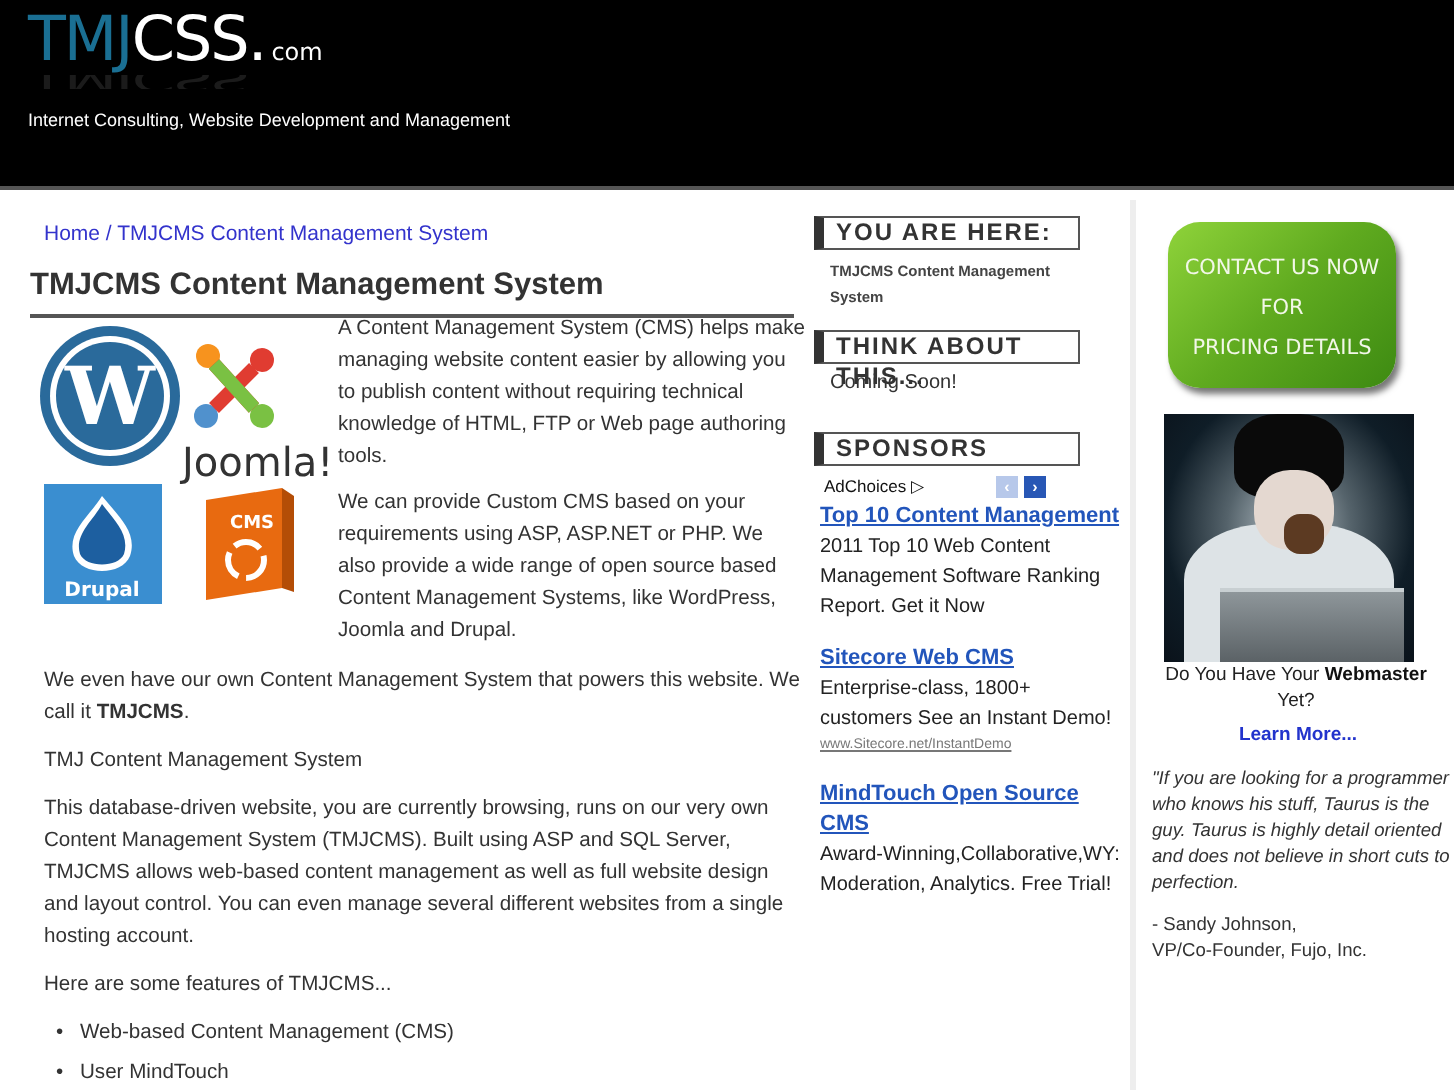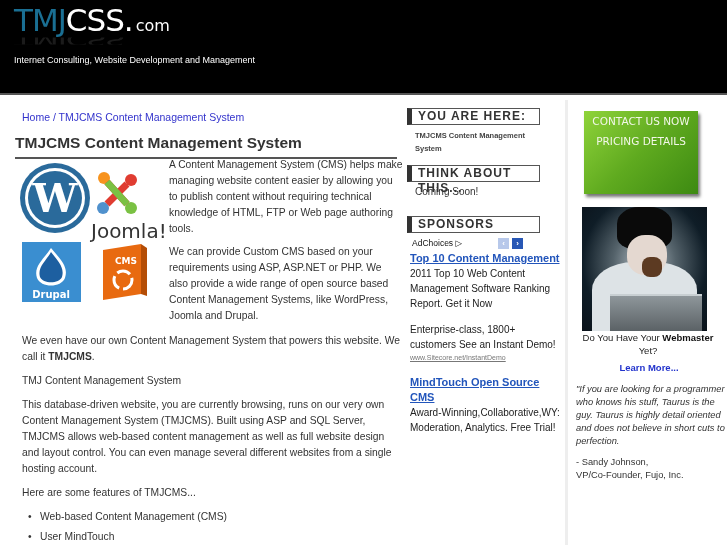--- a/index.html
+++ b/index.html
@@ -4,21 +4,21 @@
 <style>
   * { box-sizing: border-box; margin: 0; padding: 0; }
   html, body { width: 727px; height: 545px; overflow: hidden; background: #fff; }
   body { font-family: "Liberation Sans", sans-serif; color: #333; position: relative; }
 
   
   .header { position: absolute; left: 0; top: 0; width: 727px; height: 95px; background: #000; border-bottom: 2px solid #555; }
   .logo { position: absolute; left: 14px; top: 2px; height: 44px; font-family: "DejaVu Sans", sans-serif; font-size: 31px; letter-spacing: -1px; line-height: 36px; }
   .logo .tmj { color: #1a6f93; }
   .logo .css { color: #fff; }
-  .logo .dotcom { color: #fff; font-size: 16px; letter-spacing: 0; margin-left: 3px; }
+  .logo .dotcom { color: #fff; font-size: 12px; letter-spacing: 0; margin-left: 3px; }
   .logo .dot { color: #fff; }
   .logo-reflection { position: absolute; left: 14px; top: 34px; font-family: "DejaVu Sans", sans-serif; font-size: 31px; letter-spacing: -1px; line-height: 20px; transform: scaleY(-0.5); opacity: 0.2; color: #888; height: 14px; overflow: hidden; }
   .tagline { position: absolute; left: 14px; top: 55px; font-size: 9px; color: #fff; }
   .nav { position: absolute; right: 6px; top: 73px; display: flex; gap: 4px; margin-top: 24px; }
   .nav a { color: #fff; font-size: 12px; font-weight: bold; text-decoration: none; margin-left: 17px; letter-spacing: -0.3px; }
 
   
   .main { position: absolute; left: 15px; top: 100px; width: 382px; }
   .breadcrumb { position: absolute; left: 7px; top: 11px; font-size: 10.5px; color: #3333cc; }
   .page-title { position: absolute; left: 0; top: 34px; width: 382px; font-size: 15.5px; font-weight: bold; color: #333; border-bottom: 2px solid #555; padding-bottom: 5px; }
@@ -43,21 +43,21 @@
   .ad-prev { position: absolute; left: 91px; top: 130px; width: 11px; height: 11px; background: #b7c8ea; color: #fff; font-size: 8px; text-align: center; line-height: 11px; font-weight: bold; }
   .ad-next { position: absolute; left: 105px; top: 130px; width: 11px; height: 11px; background: #2857b5; color: #fff; font-size: 8px; text-align: center; line-height: 11px; font-weight: bold; }
   .ads { position: absolute; left: 3px; top: 143px; width: 150px; }
   .ad { margin-bottom: 11px; }
   .ad-title { font-size: 11px; font-weight: bold; color: #2255bb; text-decoration: underline; line-height: 15px; display: block; }
   .ad-desc { font-size: 10px; color: #222; line-height: 15px; }
   .ad-url { font-size: 7px; color: #777; text-decoration: underline; line-height: 12px; }
 
   
   .rightbar { position: absolute; left: 565px; top: 100px; width: 162px; height: 445px; border-left: 3px solid #eee; }
-  .cta { position: absolute; left: 16px; top: 11px; width: 114px; height: 83px; background: linear-gradient(135deg, #8fd33a 0%, #5faa1f 50%, #3d8a12 100%); border-radius: 0; box-shadow: 2px 3px 3px #777; color: #f2f7e8; font-family: "DejaVu Sans", sans-serif; font-size: 10.5px; text-align: center; line-height: 20px; }
+  .cta { position: absolute; left: 16px; top: 11px; width: 114px; height: 83px; background: linear-gradient(135deg, #8fd33a 0%, #5faa1f 50%, #3d8a12 100%); border-radius: 16px; box-shadow: 2px 3px 3px #777; color: #f2f7e8; font-family: "DejaVu Sans", sans-serif; font-size: 10.5px; text-align: center; line-height: 20px; padding-top: 13px; }
   .photo { position: absolute; left: 14px; top: 107px; width: 125px; height: 124px; background: radial-gradient(ellipse at 50% 45%, #b9c4ca 0%, #55636b 35%, #0f1d27 70%, #0a121a 100%); overflow: hidden; }
   .photo .hair { position: absolute; left: 35px; top: 0; width: 55px; height: 42px; background: #0a0a0a; border-radius: 40% 40% 30% 30%; }
   .photo .face { position: absolute; left: 45px; top: 28px; width: 40px; height: 40px; background: #e4d8d0; border-radius: 45%; }
   .photo .hand { position: absolute; left: 60px; top: 50px; width: 20px; height: 20px; background: #5c3a22; border-radius: 40%; }
   .photo .body { position: absolute; left: 10px; top: 55px; width: 105px; height: 70px; background: #dde3e6; border-radius: 40% 40% 0 0; }
   .photo .laptop { position: absolute; left: 28px; top: 87px; width: 92px; height: 37px; background: linear-gradient(#8e969a, #5b6266); border-top: 2px solid #c8cfd2; }
   .webmaster-q { position: absolute; left: 5px; top: 231px; width: 150px; text-align: center; font-size: 9.5px; line-height: 13px; color: #222; }
   .webmaster-q b { color: #111; }
   .learn-more { position: absolute; left: 0; top: 262px; width: 162px; text-align: center; font-size: 9.5px; font-weight: bold; color: #2233cc; }
   .testimonial { position: absolute; left: 8px; top: 283px; width: 152px; font-size: 9.3px; line-height: 13px; color: #333; font-style: italic; }
@@ -153,33 +153,35 @@
   <div class="adchoices">AdChoices ▷</div>
   <div class="ad-prev">‹</div>
   <div class="ad-next">›</div>
 
   <div class="ads">
     <div class="ad">
       <a class="ad-title">Top 10 Content Management</a>
       <div class="ad-desc">2011 Top 10 Web Content Management Software Ranking Report. Get it Now</div>
     </div>
     <div class="ad">
+      <a class="ad-title">Sitecore Web CMS</a>
       <div class="ad-desc">Enterprise-class, 1800+ customers See an Instant Demo!</div>
       <div class="ad-url">www.Sitecore.net/InstantDemo</div>
     </div>
     <div class="ad">
       <a class="ad-title">MindTouch Open Source CMS</a>
       <div class="ad-desc" style="white-space: normal; word-break: break-all;">Award-Winning,Collaborative,WY: Moderation, Analytics. Free Trial!</div>
     </div>
   </div>
 </div>
 
 <div class="rightbar">
   <div class="cta">
     <div>CONTACT US NOW</div>
+    <div>FOR</div>
     <div>PRICING DETAILS</div>
   </div>
 
   <div class="photo">
     <div class="body"></div>
     <div class="hair"></div>
     <div class="face"></div>
     <div class="hand"></div>
     <div class="laptop"></div>
   </div>

